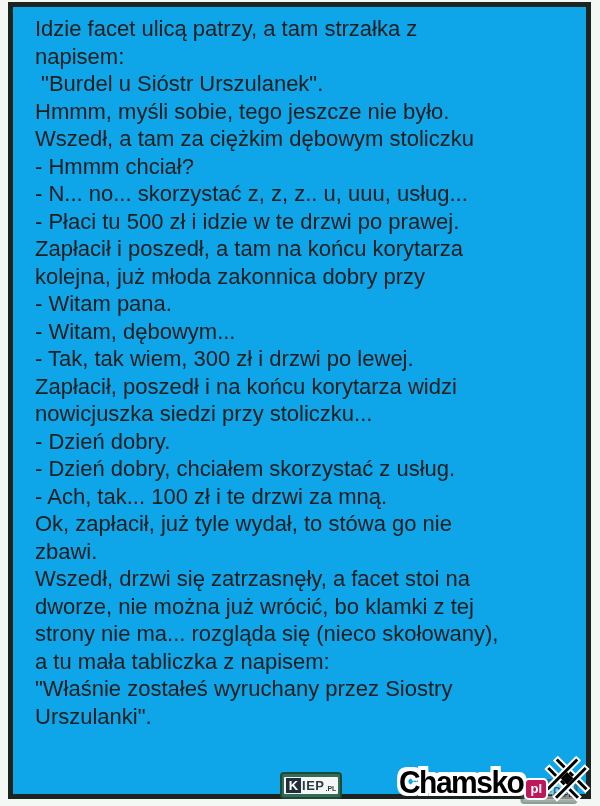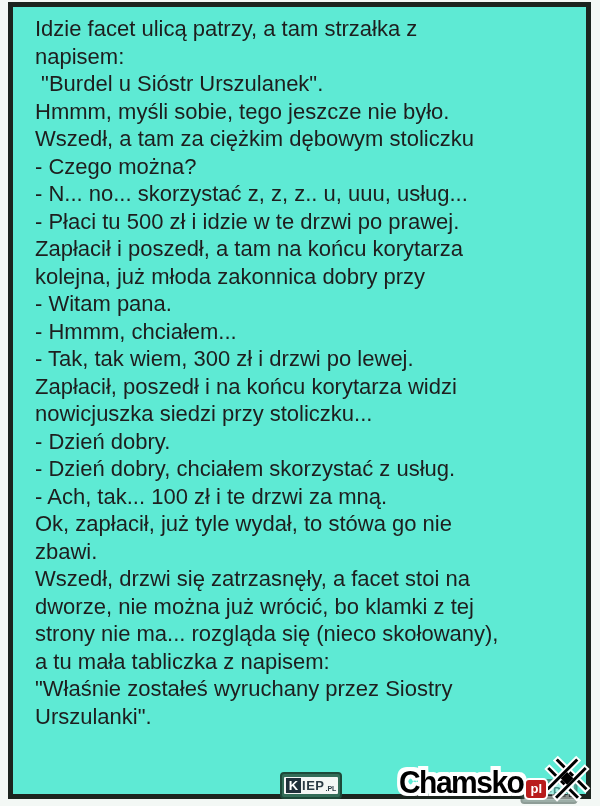--- a/index.html
+++ b/index.html
@@ -3,21 +3,21 @@
 <meta charset="utf-8">
 <style>
   html,body { margin:0; padding:0; }
   .page {
     position:relative; width:600px; height:806px;
     background:#f3f8f5; overflow:hidden;
     font-family:"Liberation Sans", sans-serif;
   }
   .card {
     position:absolute; left:8px; top:2px; right:9px; bottom:7px;
-    background:#5eead4; border:5px solid #1b241e; box-sizing:border-box;
+    background:#0ea5e9; border:5px solid #1b241e; box-sizing:border-box;
   }
   .joke-text {
     padding:8px 10px 0 22px;
     font-size:22px; line-height:27.5px; color:#1e1e1e;
   }
   .ln { white-space:pre; }
 
   
   .kiep {
     position:absolute; display:flex; align-items:center; justify-content:center;
@@ -43,44 +43,44 @@
   }
   .chamsko-name {
     font-size:30px; font-weight:800; letter-spacing:-1.5px; color:#000;
     transform:scaleY(1.05);
     text-shadow:
       -3px -3px 0 #fff, 3px -3px 0 #fff, -3px 3px 0 #fff, 3px 3px 0 #fff,
       -3px 0 0 #fff, 3px 0 0 #fff, 0 -3px 0 #fff, 0 3px 0 #fff,
       -2px -2px 0 #fff, 2px -2px 0 #fff, -2px 2px 0 #fff, 2px 2px 0 #fff;
   }
   .chamsko-pl {
-    background:#b91c1c; color:#fff; font-size:13px; font-weight:bold;
+    background:#be185d; color:#fff; font-size:13px; font-weight:bold;
     padding:1px 4px 2px 4px; border-radius:3px; box-shadow:0 0 0 2px #fff;
     margin-left:3px; margin-top:14px; z-index:2;
   }
   .crosshatch { margin-left:-4px; margin-top:-6px; }
 </style>
 </head>
 <body>
 
 <div class="page">
   <div class="card">
     <div class="joke-text">
       <div class="ln">Idzie facet ulicą patrzy, a tam strzałka z</div>
       <div class="ln">napisem:</div>
       <div class="ln"> "Burdel u Sióstr Urszulanek".</div>
       <div class="ln">Hmmm, myśli sobie, tego jeszcze nie było.</div>
       <div class="ln">Wszedł, a tam za ciężkim dębowym stoliczku</div>
-      <div class="ln">- Czego można?</div>
+      <div class="ln">- Hmmm chciał?</div>
       <div class="ln">- N... no... skorzystać z, z, z.. u, uuu, usług...</div>
       <div class="ln">- Płaci tu 500 zł i idzie w te drzwi po prawej.</div>
       <div class="ln">Zapłacił i poszedł, a tam na końcu korytarza</div>
       <div class="ln">kolejna, już młoda zakonnica dobry przy</div>
       <div class="ln">- Witam pana.</div>
-      <div class="ln">- Hmmm, chciałem...</div>
+      <div class="ln">- Witam, dębowym...</div>
       <div class="ln">- Tak, tak wiem, 300 zł i drzwi po lewej.</div>
       <div class="ln">Zapłacił, poszedł i na końcu korytarza widzi</div>
       <div class="ln">nowicjuszka siedzi przy stoliczku...</div>
       <div class="ln">- Dzień dobry.</div>
       <div class="ln">- Dzień dobry, chciałem skorzystać z usług.</div>
       <div class="ln">- Ach, tak... 100 zł i te drzwi za mną.</div>
       <div class="ln">Ok, zapłacił, już tyle wydał, to stówa go nie</div>
       <div class="ln">zbawi.</div>
       <div class="ln">Wszedł, drzwi się zatrzasnęły, a facet stoi na</div>
       <div class="ln">dworze, nie można już wrócić, bo klamki z tej</div>

